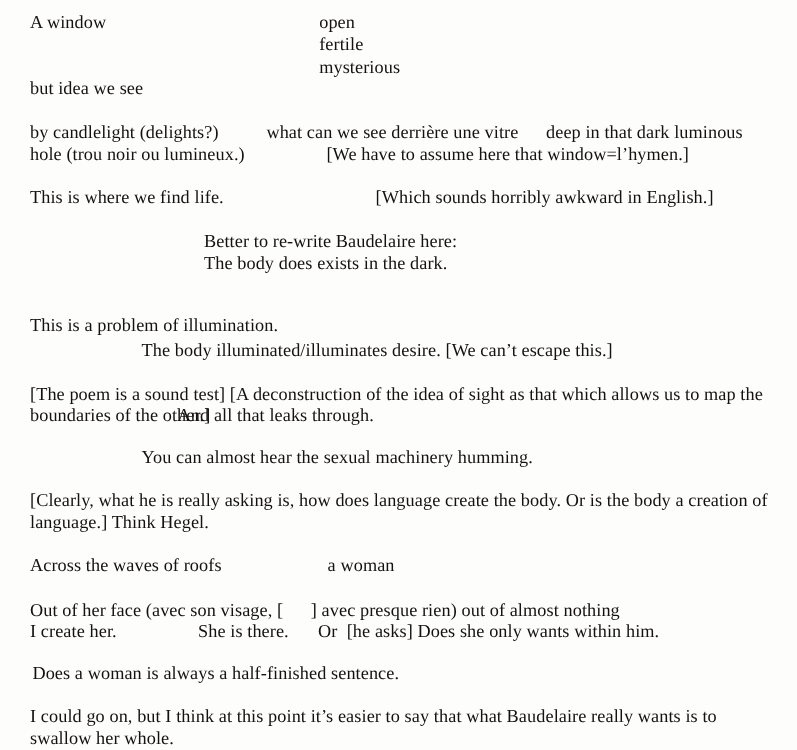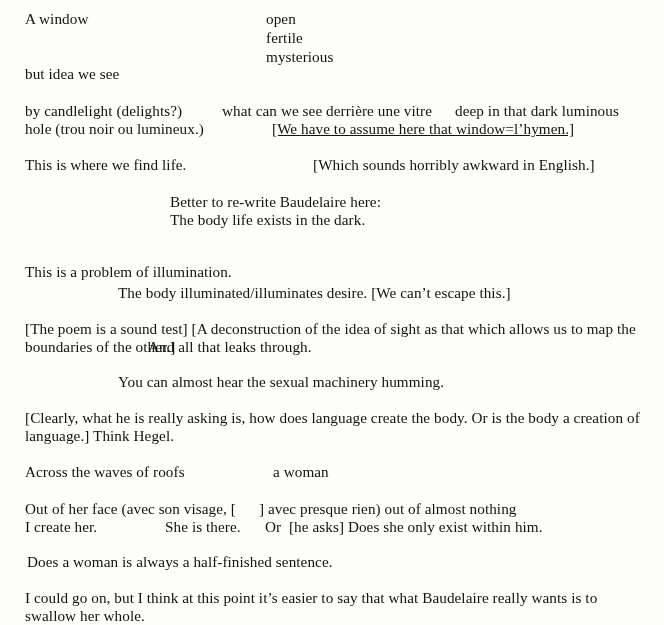--- a/index.html
+++ b/index.html
@@ -46,31 +46,31 @@
 </head>
 <body>
 
 <div id="page" style="background: rgb(253, 253, 251); color: rgb(20, 17, 15);">
   <div class="poem" id="poem-body">
       <div class="line" style="top: 9px;"><span class="seg" style="position: absolute; left: 25px;">A window</span><span class="seg" style="position: absolute; left: 266px;">open</span></div>
       <div class="line" style="top: 28px;"><span class="seg" style="position: absolute; left: 266px;">fertile</span></div>
       <div class="line" style="top: 47px;"><span class="seg" style="position: absolute; left: 266px;">mysterious</span></div>
       <div class="line" style="top: 64px;"><span class="seg" style="position: absolute; left: 25px;">but idea we see</span></div>
       <div class="line" style="top: 101px;"><span class="seg" style="position: absolute; left: 25px;">by candlelight (delights?)</span><span class="seg" style="position: absolute; left: 222px;">what can we see derrière une vitre</span><span class="seg" style="position: absolute; left: 455px;">deep in that dark luminous</span></div>
-      <div class="line" style="top: 119px;"><span class="seg" style="position: absolute; left: 25px;">hole (trou noir ou lumineux.)</span><span class="seg" style="position: absolute; left: 272px; text-decoration: underline;">[We have to assume here that window=l’hymen.]</span></div>
+      <div class="line" style="top: 119px;"><span class="seg" style="position: absolute; left: 25px;">hole (trou noir ou lumineux.)</span><span class="seg" style="position: absolute; left: 272px;">[We have to assume here that window=l’hymen.]</span></div>
       <div class="line" style="top: 155px;"><span class="seg" style="position: absolute; left: 25px;">This is where we find life.</span><span class="seg" style="position: absolute; left: 313px;">[Which sounds horribly awkward in English.]</span></div>
       <div class="line" style="top: 192px;"><span class="seg" style="position: absolute; left: 170px;">Better to re-write Baudelaire here:</span></div>
-      <div class="line" style="top: 210px;"><span class="seg" style="position: absolute; left: 170px;">The body life exists in the dark.</span></div>
+      <div class="line" style="top: 210px;"><span class="seg" style="position: absolute; left: 170px;">The body does exists in the dark.</span></div>
       <div class="line" style="top: 262px;"><span class="seg" style="position: absolute; left: 25px;">This is a problem of illumination.</span></div>
       <div class="line" style="top: 283px;"><span class="seg" style="position: absolute; left: 118px;">The body illuminated/illuminates desire. [We can’t escape this.]</span></div>
       <div class="line" style="top: 319px;"><span class="seg" style="position: absolute; left: 25px;">[The poem is a sound test] [A deconstruction of the idea of sight as that which allows us to map the</span></div>
       <div class="line" style="top: 337px;"><span class="seg" style="position: absolute; left: 25px;">boundaries of the other.]</span><span class="seg" style="position: absolute; left: 148px;">And all that leaks through.</span></div>
       <div class="line" style="top: 372px;"><span class="seg" style="position: absolute; left: 118px;">You can almost hear the sexual machinery humming.</span></div>
       <div class="line" style="top: 408px;"><span class="seg" style="position: absolute; left: 25px;">[Clearly, what he is really asking is, how does language create the body. Or is the body a creation of</span></div>
       <div class="line" style="top: 426px;"><span class="seg" style="position: absolute; left: 25px;">language.] Think Hegel.</span></div>
       <div class="line" style="top: 462px;"><span class="seg" style="position: absolute; left: 25px;">Across the waves of roofs</span><span class="seg" style="position: absolute; left: 273px;">a woman</span></div>
       <div class="line" style="top: 499px;"><span class="seg" style="position: absolute; left: 25px;">Out of her face (avec son visage, [</span><span class="seg" style="position: absolute; left: 259px;">] avec presque rien) out of almost nothing</span></div>
-      <div class="line" style="top: 517px;"><span class="seg" style="position: absolute; left: 25px;">I create her.</span><span class="seg" style="position: absolute; left: 165px;">She is there.</span><span class="seg" style="position: absolute; left: 265px;">Or  [he asks] Does she only exist within him.</span></div>
+      <div class="line" style="top: 517px;"><span class="seg" style="position: absolute; left: 25px;">I create her.</span><span class="seg" style="position: absolute; left: 165px;">She is there.</span><span class="seg" style="position: absolute; left: 265px;">Or  [he asks] Does she only wants within him.</span></div>
       <div class="line" style="top: 552px;"><span class="seg" style="position: absolute; left: 27px;">Does a woman is always a half-finished sentence.</span></div>
       <div class="line" style="top: 588px;"><span class="seg" style="position: absolute; left: 25px;">I could go on, but I think at this point it’s easier to say that what Baudelaire really wants is to</span></div>
       <div class="line" style="top: 606px;"><span class="seg" style="position: absolute; left: 25px; text-align: center;">swallow her whole.</span></div>
     </div>
 </div>
 
 </body></html>

